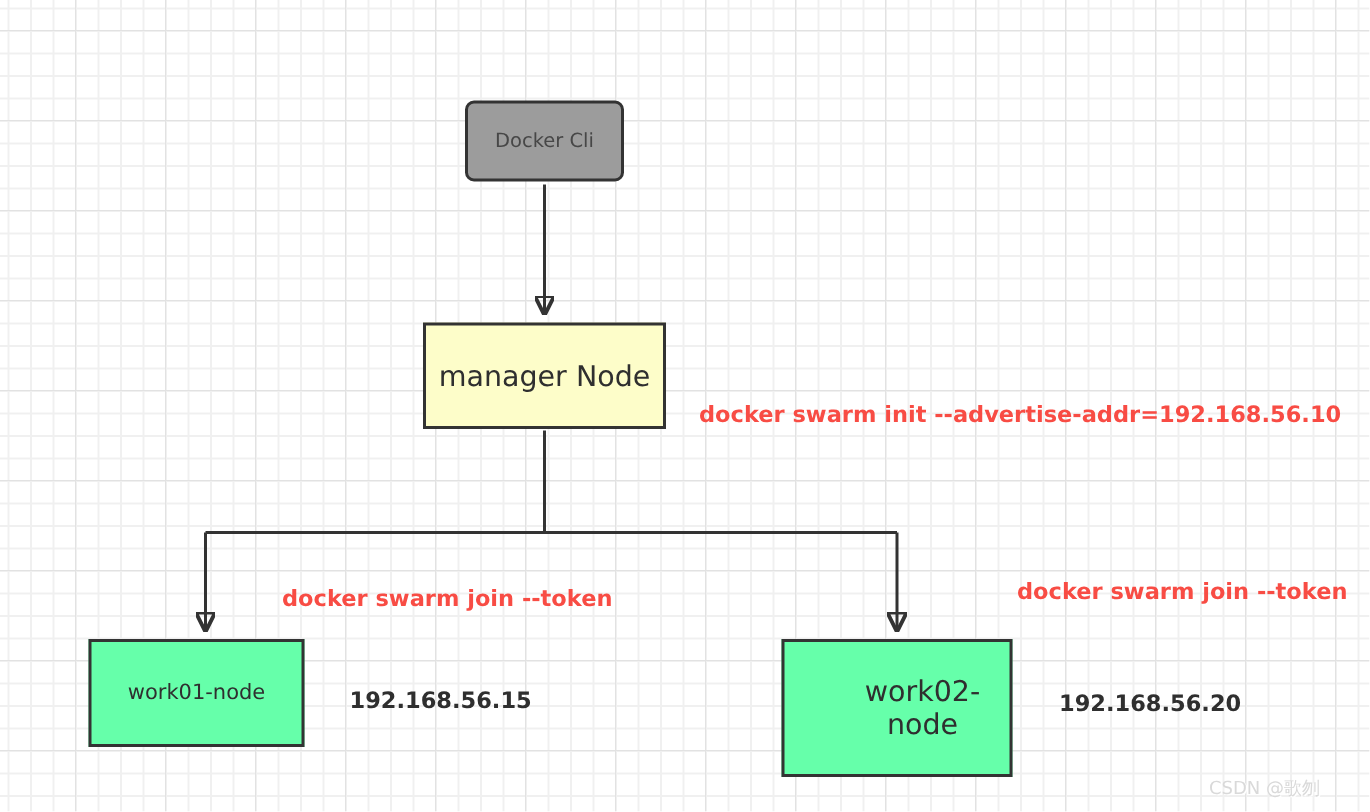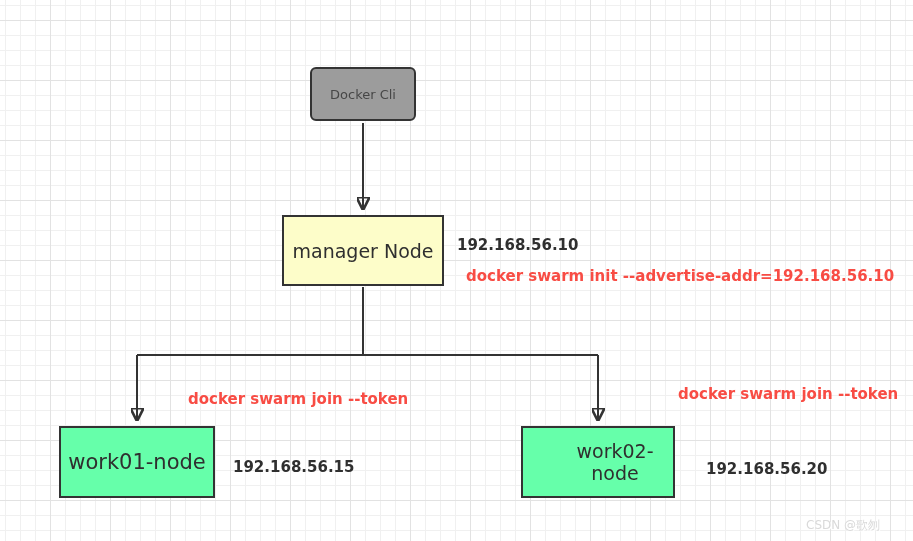--- a/index.html
+++ b/index.html
@@ -37,26 +37,26 @@
     border-radius: 6px;
     font-size: 13px;
     color: #474747;
   }
   .node-manager {
     left: 282px; top: 215px; width: 162px; height: 71px;
     background: var(--node-manager-fill, #fdfdc9);
     font-size: 19px;
   }
   .node-work01 {
-    left: 59px; top: 426px; width: 156px; height: 72px;
+    left: 59px; top: 426px; width: 144px; height: 72px;
     background: var(--node-worker-fill, #66ffaa);
-    font-size: 21px;
+    font-size: 14px;
   }
   .node-work02 {
-    left: 521px; top: 426px; width: 154px; height: 72px;
+    left: 521px; top: 426px; width: 154px; height: 92px;
     background: var(--node-worker-fill, #66ffaa);
     font-size: 19px;
     padding-left: 34px;
   }
 
   .annot {
     position: absolute;
     white-space: nowrap;
     font-weight: bold;
     font-size: 15px;
@@ -106,21 +106,20 @@
   </div>
 
   <div class="node node-work01">
     <span>work01-node</span>
   </div>
 
   <div class="node node-work02">
     <span>work02-node</span>
   </div>
 
-  <div class="annot annot-manager-ip">192.168.56.10</div>
 
   <div class="annot cmd annot-init-cmd">docker swarm init --advertise-addr=192.168.56.10</div>
 
   <div class="annot cmd annot-join-left">docker swarm join --token</div>
 
   <div class="annot cmd annot-join-right">docker swarm join --token</div>
 
   <div class="annot annot-work01-ip">192.168.56.15</div>
 
   <div class="annot annot-work02-ip">192.168.56.20</div>

